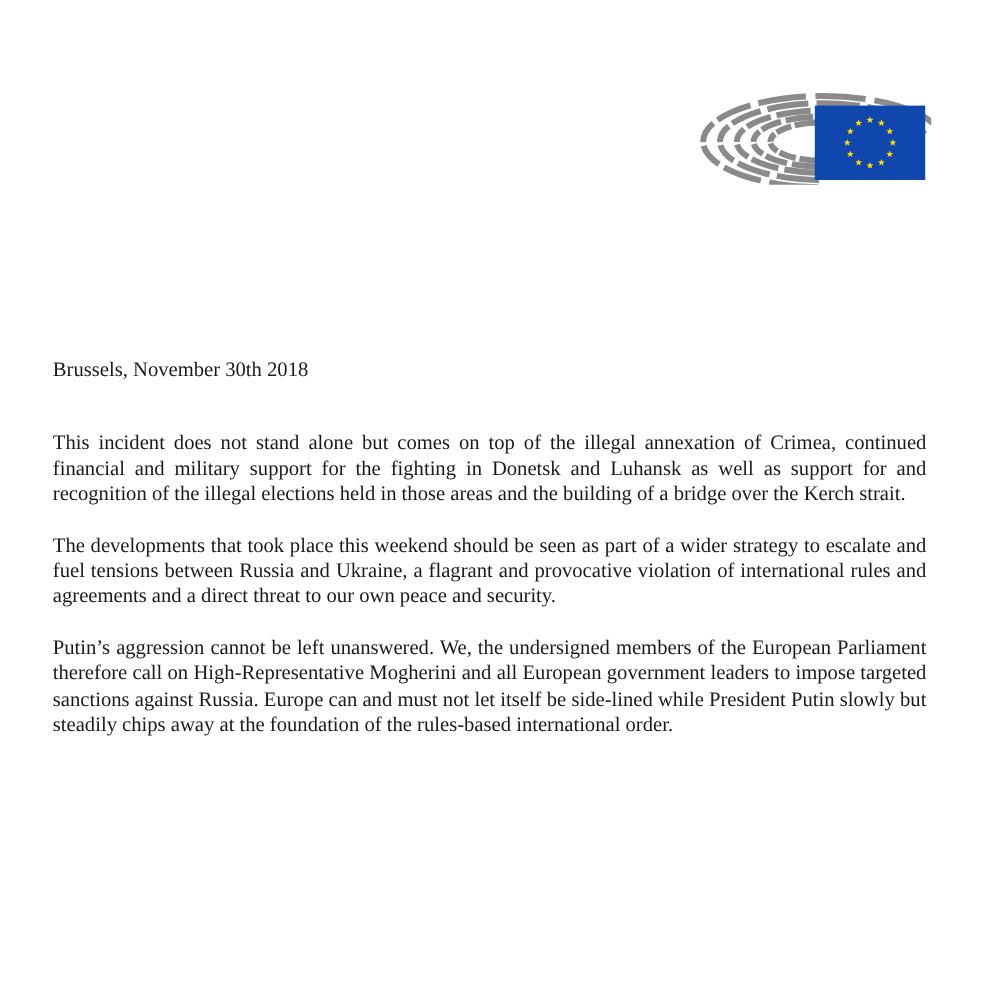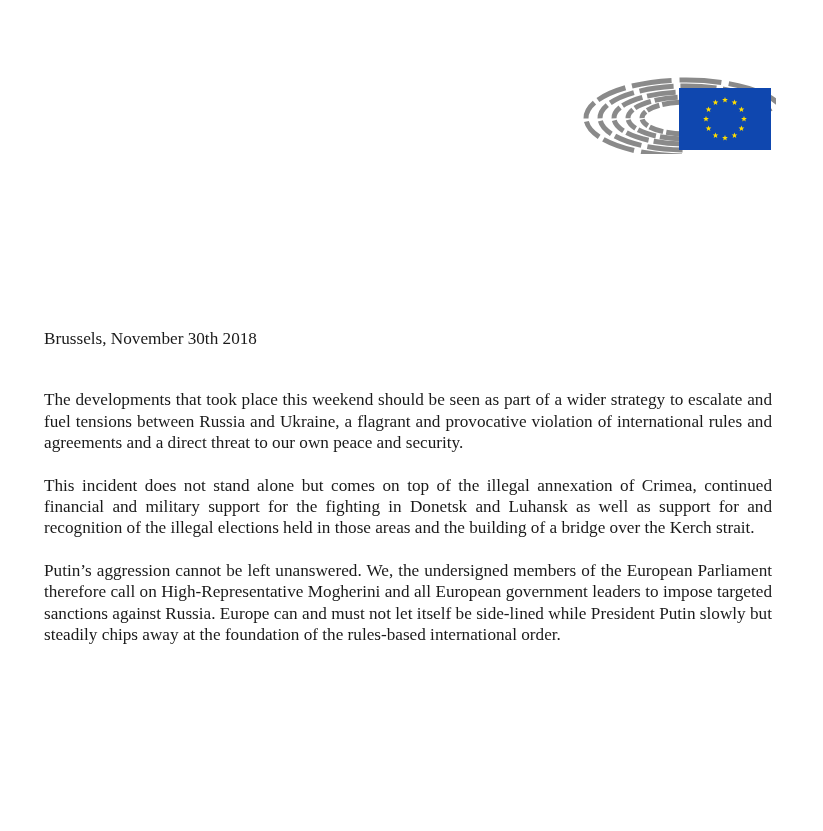--- a/index.html
+++ b/index.html
@@ -1,19 +1,19 @@
 <!DOCTYPE html>
 <html><head>
 <meta charset="utf-8">
 <style>
   html, body { margin: 0; padding: 0; background: #ffffff; }
   body { width: 823px; height: 831px; position: relative; overflow: hidden; }
   .logo { position: absolute; left: 566px; top: 46px; width: 210px; height: 108px; }
   .doc {
-    position: absolute; left: 44px; top: 328px; width: 728px;
+    position: absolute; left: 44px; top: 297px; width: 728px;
     font-family: "Liberation Serif", "DejaVu Serif", serif;
     font-size: 17.2px; line-height: 21.3px; color: #1a1a1a;
   }
   .date { margin: 0 0 40px 0; }
   .para { margin: 0 0 21.5px 0; text-align: justify; }
 </style>
 </head>
 <body>
 
 <div class="logo">
@@ -80,16 +80,16 @@
           <polygon points="140.00,70.00 140.76,71.95 142.85,72.07 141.24,73.40 141.76,75.43 140.00,74.30 138.24,75.43 138.76,73.40 137.15,72.07 139.24,71.95"></polygon>
           <polygon points="142.55,60.50 143.31,62.45 145.40,62.57 143.78,63.90 144.31,65.93 142.55,64.80 140.78,65.93 141.31,63.90 139.69,62.57 141.78,62.45"></polygon>
           <polygon points="149.50,53.55 150.26,55.49 152.35,55.62 150.74,56.95 151.26,58.97 149.50,57.85 147.74,58.97 148.26,56.95 146.65,55.62 148.74,55.49"></polygon>
         </g>
     </g>
   </svg>
 </div>
 
 <div class="doc">
   <p class="date">Brussels, November 30th 2018</p>
+  <p class="para">This incident does not stand alone but comes on top of the illegal annexation of Crimea, continued financial and military support for the fighting in Donetsk and Luhansk as well as support for and recognition of the illegal elections held in those areas and the building of a bridge over the Kerch strait.</p>
   <p class="para">The developments that took place this weekend should be seen as part of a wider strategy to escalate and fuel tensions between Russia and Ukraine, a flagrant and provocative violation of international rules and agreements and a direct threat to our own peace and security.</p>
-  <p class="para">This incident does not stand alone but comes on top of the illegal annexation of Crimea, continued financial and military support for the fighting in Donetsk and Luhansk as well as support for and recognition of the illegal elections held in those areas and the building of a bridge over the Kerch strait.</p>
   <p class="para">Putin’s aggression cannot be left unanswered. We, the undersigned members of the European Parliament therefore call on High-Representative Mogherini and all European government leaders to impose targeted sanctions against Russia.  Europe can and must not let itself be side-lined while President Putin slowly but steadily chips away at the foundation of the rules-based international order.</p>
 </div>
 
 </body></html>

